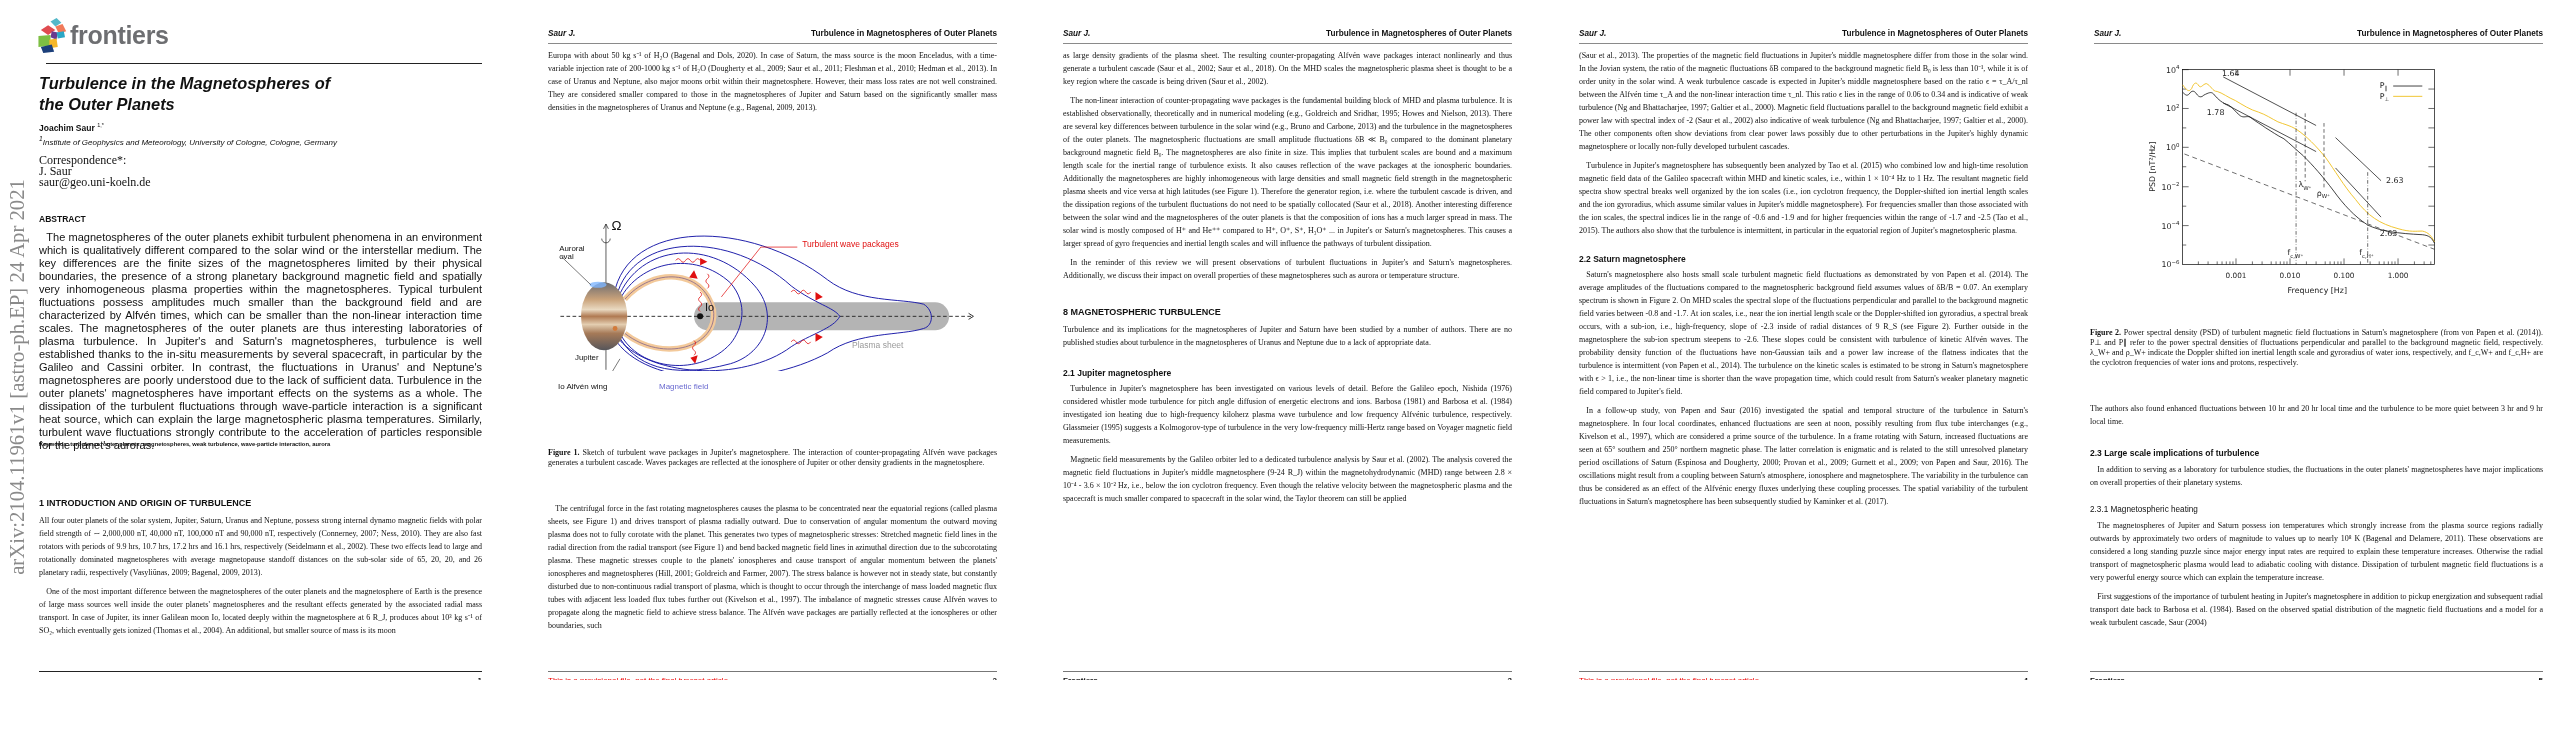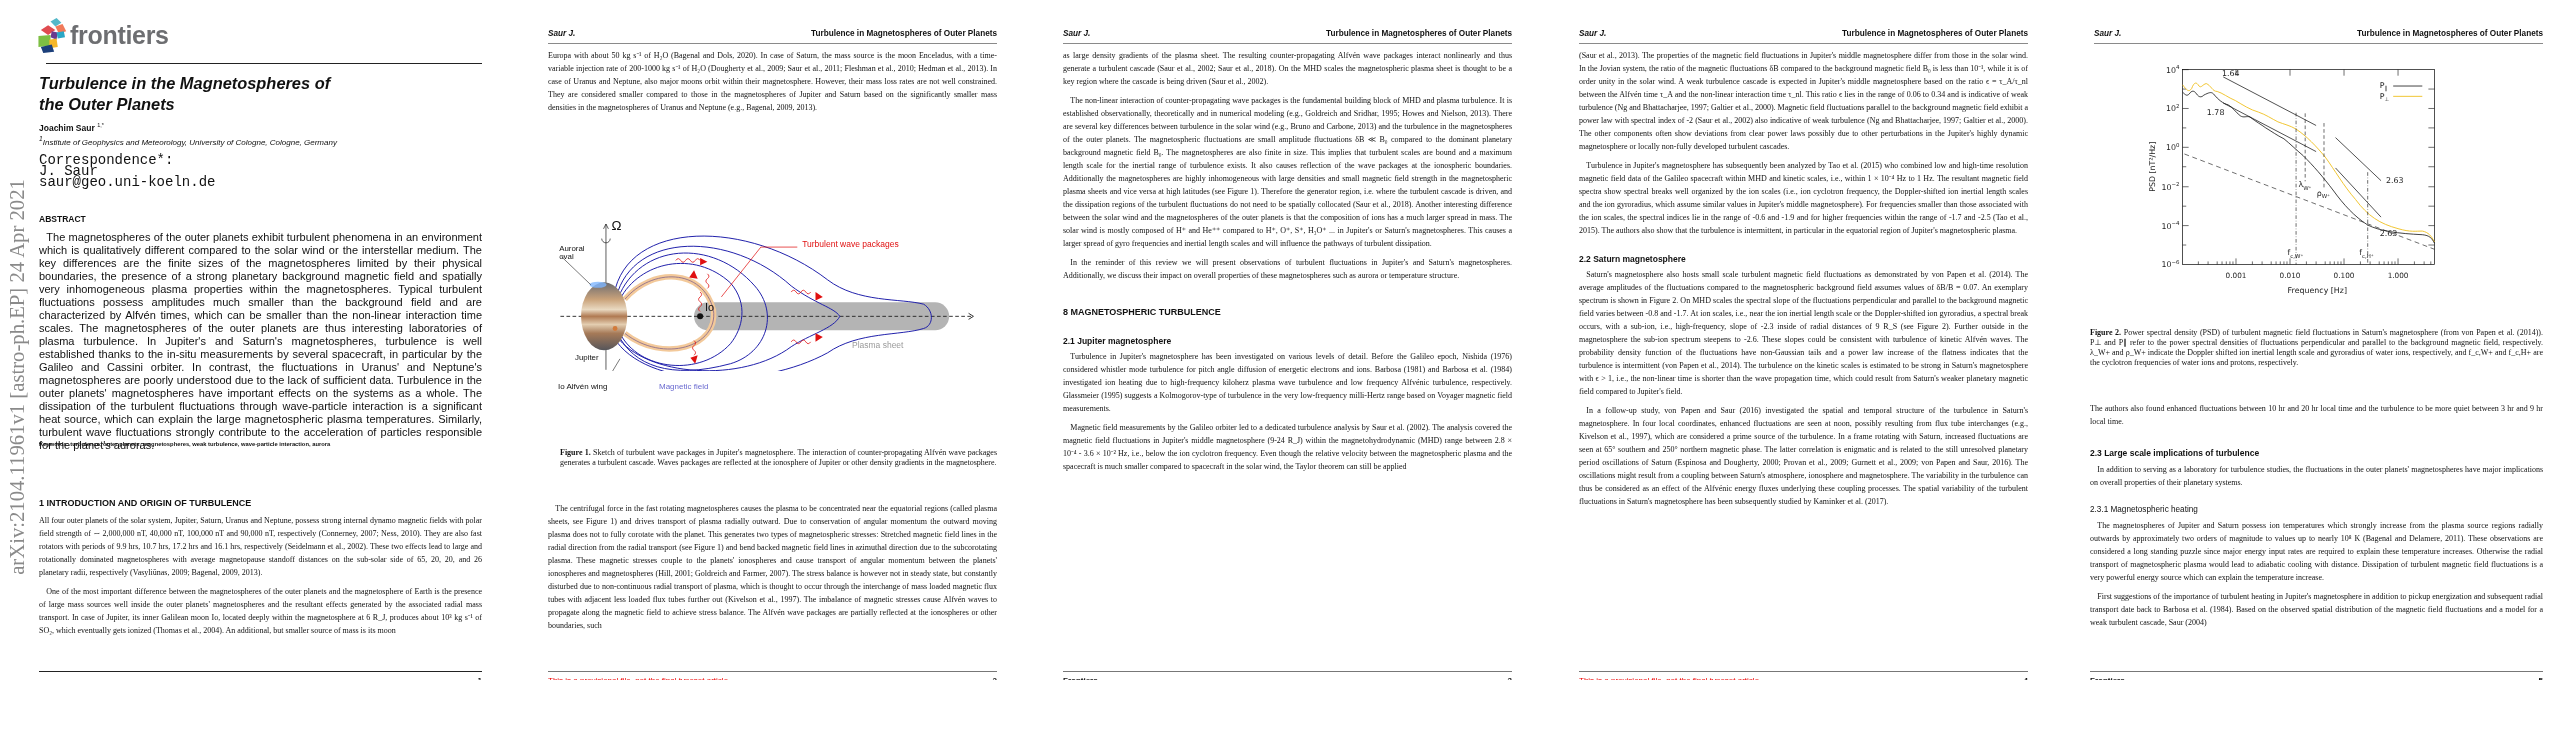--- a/index.html
+++ b/index.html
@@ -22,21 +22,21 @@
   .cap{font-size:8px;line-height:10px;text-align:justify;}
   .cap b{font-weight:bold;}
   
   #p1 .logo{position:absolute;left:38px;top:18px;width:194px;height:35px;}
   #p1 .logo-text{position:absolute;left:70px;top:20.7px;font-family:"Liberation Sans",sans-serif;font-weight:bold;font-size:25px;color:#6d6e71;letter-spacing:-0.3px;}
   #p1 .topline{position:absolute;left:46px;right:33px;top:63px;border-top:1.2px solid #222;}
   #p1 .title{position:absolute;left:39px;top:73px;width:316px;font-family:"Liberation Sans",sans-serif;font-size:16.4px;line-height:20.7px;font-weight:bold;font-style:italic;}
   #p1 .author{position:absolute;left:39px;top:122px;font-family:"Liberation Sans",sans-serif;font-size:8.5px;font-weight:bold;}
   #p1 .author sup{font-weight:normal;font-size:5.5px;}
   #p1 .affil{position:absolute;left:39px;top:135px;font-family:"Liberation Sans",sans-serif;font-size:8px;font-style:italic;}
-  #p1 .corr{position:absolute;left:39px;top:155px;font-family:Liberation Mono, monospace;font-size:14px;line-height:11px;}
+  #p1 .corr{position:absolute;left:39px;top:155px;font-family:Liberation Serif, serif;font-size:12px;line-height:11px;}
   #p1 .abs-h{position:absolute;left:39px;top:214px;font-family:"Liberation Sans",sans-serif;font-size:8.5px;font-weight:bold;}
   #p1 .abs{position:absolute;left:39px;right:33px;top:231px;font-family:"Liberation Sans",sans-serif;font-size:11px;line-height:13px;text-align:justify;text-indent:7.3px;}
   #p1 .kw{position:absolute;left:39px;top:441px;font-family:"Liberation Sans",sans-serif;font-size:5.8px;font-weight:bold;}
   #p1 .arxiv{position:absolute;left:2.4px;top:182px;width:29px;height:389px;}
   #p1 .arxiv span{position:absolute;left:50%;top:50%;transform:translate(-50%,-50%) rotate(-90deg);white-space:nowrap;font-family:"Liberation Serif",serif;font-size:20.7px;color:#8a8a8a;}
   #p1 .intro{top:497px;left:39px;}
   #p1 .ftr{left:39px;}
   
   .fig1{position:absolute;left:33px;top:207px;width:450px;height:164px;}
 </style>
@@ -147,21 +147,21 @@
     <text x="18" y="72" font-family="Liberation Sans, sans-serif" font-size="13" fill="#111">Auroral</text>
     <text x="18" y="86" font-family="Liberation Sans, sans-serif" font-size="13" fill="#111">oval</text>
     <text x="104" y="38" font-family="Liberation Sans, sans-serif" font-size="22" fill="#111">Ω</text>
     <text x="418" y="66" font-family="Liberation Sans, sans-serif" font-size="14" fill="#e01010">Turbulent wave packages</text>
     <text x="258" y="172" font-family="Liberation Sans, sans-serif" font-size="18" fill="#111">Io</text>
     <text x="44" y="252" font-family="Liberation Sans, sans-serif" font-size="13" fill="#111">Jupiter</text>
     <text x="500" y="232" font-family="Liberation Sans, sans-serif" font-size="14" fill="#9a9a9a">Plasma sheet</text>
   </svg>
   <div style="position:absolute;left:43px;top:382px;font-family:'Liberation Sans',sans-serif;font-size:8px;">Io Alfvén wing</div>
   <div style="position:absolute;left:144px;top:382px;font-family:'Liberation Sans',sans-serif;font-size:8px;color:#6a6ad0;">Magnetic field</div>
-  <div class="cap" style="position:absolute;left:33px;right:33px;top:448px;margin-left:12px;">
+  <div class="cap" style="position:absolute;left:33px;right:33px;top:448px;">
     <b>Figure 1.</b>
     <span>Sketch of turbulent wave packages in Jupiter's magnetosphere. The interaction of counter-propagating Alfvén wave packages generates a turbulent cascade. Waves packages are reflected at the ionosphere of Jupiter or other density gradients in the magnetosphere.</span>
   </div>
   <div class="body" style="top:502px;">
     <p>The centrifugal force in the fast rotating magnetospheres causes the plasma to be concentrated near the equatorial regions (called plasma sheets, see Figure 1) and drives transport of plasma radially outward. Due to conservation of angular momentum the outward moving plasma does not to fully corotate with the planet. This generates two types of magnetospheric stresses: Stretched magnetic field lines in the radial direction from the radial transport (see Figure 1) and bend backed magnetic field lines in azimuthal direction due to the subcorotating plasma. These magnetic stresses couple to the planets' ionospheres and cause transport of angular momentum between the planets' ionospheres and magnetospheres (Hill, 2001; Goldreich and Farmer, 2007). The stress balance is however not in steady state, but constantly disturbed due to non-continuous radial transport of plasma, which is thought to occur through the interchange of mass loaded magnetic flux tubes with adjacent less loaded flux tubes further out (Kivelson et al., 1997). The imbalance of magnetic stresses cause Alfvén waves to propagate along the magnetic field to achieve stress balance. The Alfvén wave packages are partially reflected at the ionospheres or other boundaries, such</p>
   </div>
   <div class="ftr">
     <span class="l red">This is a provisional file, not the final typeset article</span>
     <span class="r">2</span>
   </div>
@@ -171,20 +171,21 @@
   <div class="hdr">
     <span class="l">Saur J.</span>
     <span class="r">Turbulence in Magnetospheres of Outer Planets</span>
   </div>
   <div class="body" style="top:49px;">
     <p class="noind">as large density gradients of the plasma sheet. The resulting counter-propagating Alfvén wave packages interact nonlinearly and thus generate a turbulent cascade (Saur et al., 2002; Saur et al., 2018). On the MHD scales the magnetospheric plasma sheet is thought to be a key region where the cascade is being driven (Saur et al., 2002).</p>
     <p>The non-linear interaction of counter-propagating wave packages is the fundamental building block of MHD and plasma turbulence. It is established observationally, theoretically and in numerical modeling (e.g., Goldreich and Sridhar, 1995; Howes and Nielson, 2013). There are several key differences between turbulence in the solar wind (e.g., Bruno and Carbone, 2013) and the turbulence in the magnetospheres of the outer planets. The magnetospheric fluctuations are small amplitude fluctuations δB ≪ B₀ compared to the dominant planetary background magnetic field B₀. The magnetospheres are also finite in size. This implies that turbulent scales are bound and a maximum length scale for the inertial range of turbulence exists. It also causes reflection of the wave packages at the ionospheric boundaries. Additionally the magnetospheres are highly inhomogeneous with large densities and small magnetic field strength in the magnetospheric plasma sheets and vice versa at high latitudes (see Figure 1). Therefore the generator region, i.e. where the turbulent cascade is driven, and the dissipation regions of the turbulent fluctuations do not need to be spatially collocated (Saur et al., 2018). Another interesting difference between the solar wind and the magnetospheres of the outer planets is that the composition of ions has a much larger spread in mass. The solar wind is mostly composed of H⁺ and He⁺⁺ compared to H⁺, O⁺, S⁺, H₃O⁺ ... in Jupiter's or Saturn's magnetospheres. This causes a larger spread of gyro frequencies and inertial length scales and will influence the pathways of turbulent dissipation.</p>
     <p>In the reminder of this review we will present observations of turbulent fluctuations in Jupiter's and Saturn's magnetospheres. Additionally, we discuss their impact on overall properties of these magnetospheres such as aurora or temperature structure.</p>
     <div style="height:18px"></div>
     <h2 class="sec">8   MAGNETOSPHERIC TURBULENCE</h2>
+    <p class="noind">Turbulence and its implications for the magnetospheres of Jupiter and Saturn have been studied by a number of authors. There are no published studies about turbulence in the magnetospheres of Uranus and Neptune due to a lack of appropriate data.</p>
     <div style="height:12px"></div>
     <h3 class="sub">2.1   Jupiter magnetosphere</h3>
     <p>Turbulence in Jupiter's magnetosphere has been investigated on various levels of detail. Before the Galileo epoch, Nishida (1976) considered whistler mode turbulence for pitch angle diffusion of energetic electrons and ions. Barbosa (1981) and Barbosa et al. (1984) investigated ion heating due to high-frequency kiloherz plasma wave turbulence and low frequency Alfvénic turbulence, respectively. Glassmeier (1995) suggests a Kolmogorov-type of turbulence in the very low-frequency milli-Hertz range based on Voyager magnetic field measurements.</p>
     <p>Magnetic field measurements by the Galileo orbiter led to a dedicated turbulence analysis by Saur et al. (2002). The analysis covered the magnetic field fluctuations in Jupiter's middle magnetosphere (9-24 R_J) within the magnetohydrodynamic (MHD) range between 2.8 × 10⁻⁴ - 3.6 × 10⁻² Hz, i.e., below the ion cyclotron frequency. Even though the relative velocity between the magnetospheric plasma and the spacecraft is much smaller compared to spacecraft in the solar wind, the Taylor theorem can still be applied</p>
   </div>
   <div class="ftr">
     <span class="l bold">Frontiers</span>
     <span class="r">3</span>
   </div>
 </div>

